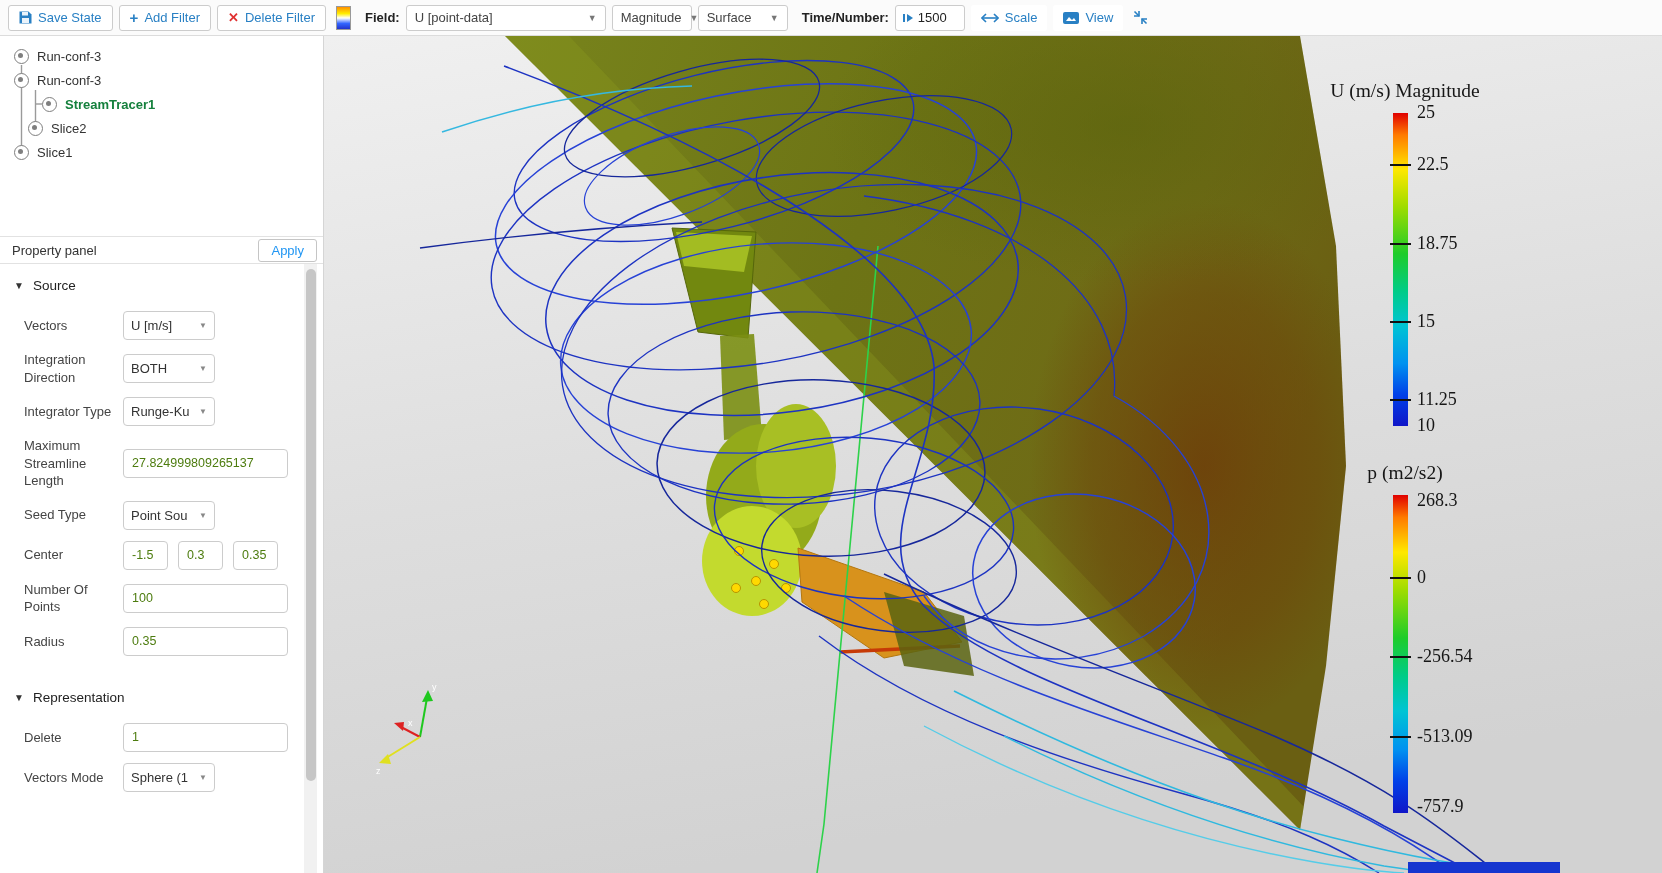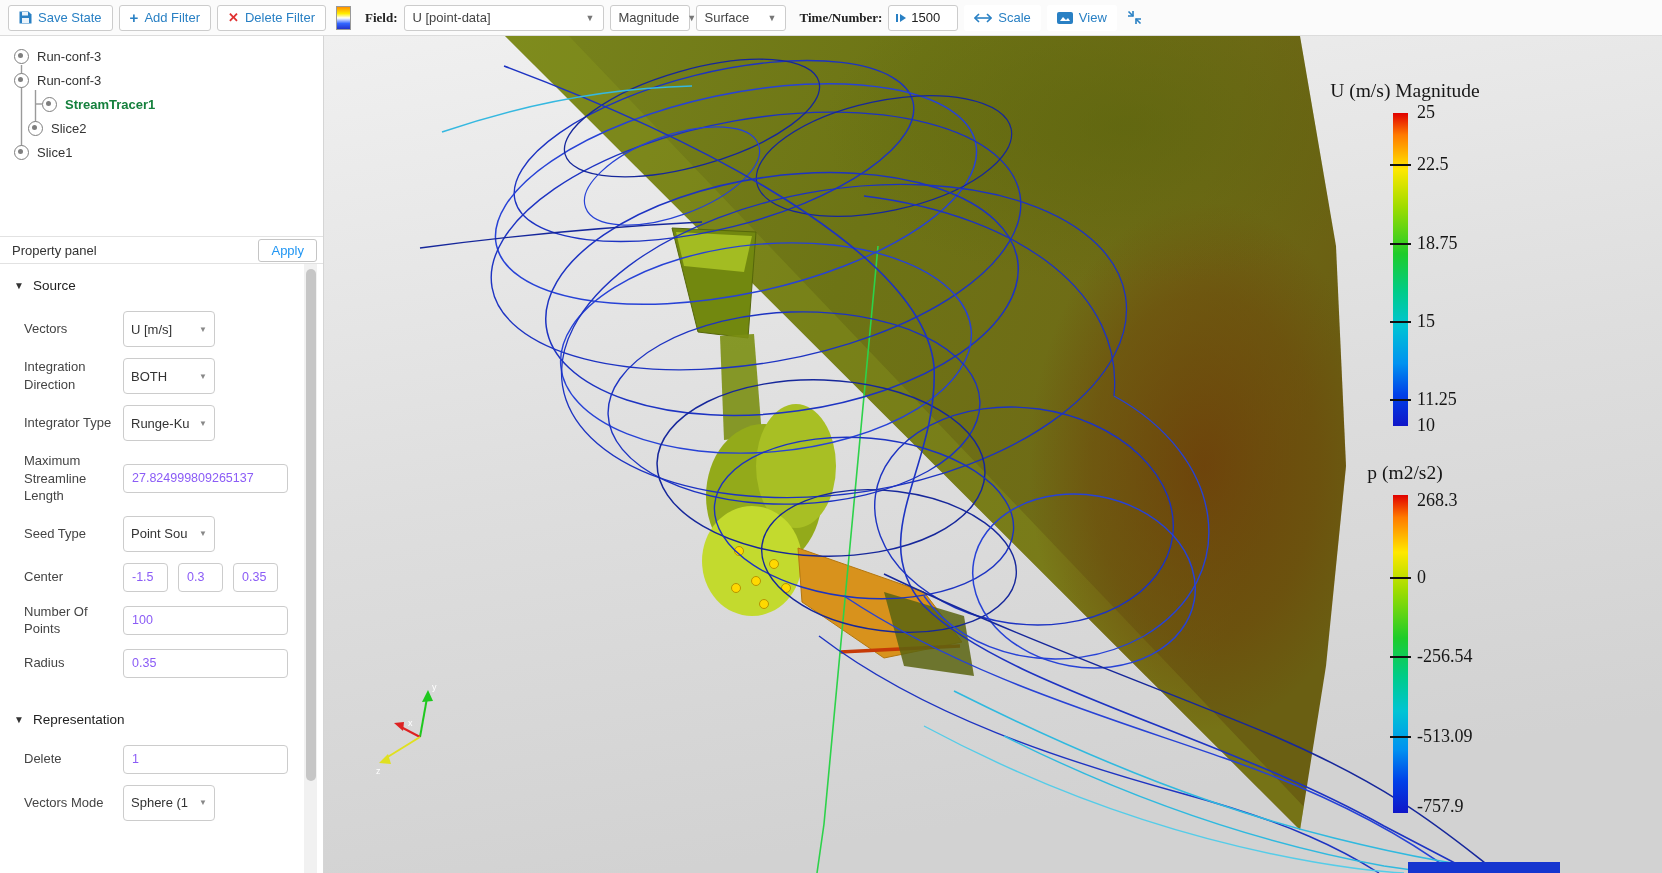--- a/index.html
+++ b/index.html
@@ -13,21 +13,21 @@
              display:flex; align-items:center; padding:0 8px; gap:6px; z-index:5; }
   .tb-btn { display:inline-flex; align-items:center; gap:6px; background:#fff;
             border:1px solid #ccc; border-radius:3px; height:26px; padding:0 10px;
             font-size:13px; color:#2980c4; cursor:pointer; white-space:nowrap; }
   .tb-icon-btn { border:none; background:none; display:inline-flex; align-items:center;
                  padding:0 4px; cursor:pointer; }
   .plus-glyph { color:#2980c4; font-weight:bold; font-size:15px; line-height:1; }
   .x-glyph { color:#e03030; font-weight:bold; font-size:13px; line-height:1; }
   .colormap { width:15px; height:24px; border:1px solid #999; margin-left:4px;
               background:linear-gradient(to bottom,#ff9000 0%,#ffee00 30%,#ffffff 50%,#3366ff 75%,#2233cc 100%); }
-  .tb-label { font-size:13px; color:#222; font-weight:600; margin-left:8px; white-space:nowrap;font-family:Liberation Serif, serif; }
+  .tb-label { font-size:13px; color:#222; font-weight:600; margin-left:8px; white-space:nowrap; }
   .tb-select { display:inline-flex; align-items:center; justify-content:space-between;
                background:#fff; border:1px solid #ccc; border-radius:3px; height:26px;
                padding:0 8px; font-size:13px; color:#444; cursor:pointer; white-space:nowrap; }
   .tb-select .chev { color:#777; font-size:9px; margin-left:8px; }
   .w200 { width:200px; } .w80 { width:80px; } .w90 { width:90px; }
   .time-box { display:inline-flex; align-items:center; gap:4px; border:1px solid #ccc;
               border-radius:3px; height:26px; background:#fff; padding:0 6px; }
   .time-box input { border:none; outline:none; width:40px; font-size:13px; color:#222; }
 
   
@@ -51,28 +51,28 @@
 
   .prop-body { position:absolute; top:228px; left:0; right:0; bottom:0; overflow:hidden;
                padding-top:14px; }
   .section-header { display:flex; align-items:center; gap:9px; padding-left:14px;
                     font-size:13.5px; color:#222; margin-bottom:18px; cursor:pointer; }
   .section-header:not(:first-child) { margin-top:34px; }
   .section-header .tri { font-size:10px; color:#333; }
   .field-row { display:flex; align-items:center; padding-left:24px; margin-bottom:11px; }
   .field-label { width:99px; min-width:99px; font-size:13px; color:#444; line-height:1.35;
                  padding-right:6px; }
-  .ctl-select { width:92px; height:36px; border:1px solid #ccc; border-radius:4px;
+  .ctl-select { width:92px; height:29px; border:1px solid #ccc; border-radius:4px;
                 display:flex; align-items:center; justify-content:space-between;
                 padding:0 7px; font-size:13px; color:#333; background:#fff; cursor:pointer;
                 overflow:hidden; }
   .ctl-select .sel-val { white-space:nowrap; overflow:hidden; }
   .ctl-select .chev { color:#888; font-size:8px; margin-left:4px; }
   .ctl-input { width:165px; height:29px; border:1px solid #ccc; border-radius:4px;
-               padding:0 8px; font-size:12.5px; color:#8b5cf6; outline:none; }
+               padding:0 8px; font-size:12.5px; color:#4d7c0f; outline:none; }
   .ctl-input.small { width:45px; margin-right:10px; }
   .scrollbar { position:absolute; right:6px; top:0; bottom:0; width:13px; background:#f1f1f1; }
   .scrollbar .thumb { position:absolute; top:5px; left:1.5px; width:10px; height:512px;
                       background:#c6c6c6; border-radius:5px; }
 
   
   .viewport { position:absolute; top:36px; left:324px; width:1338px; height:837px;
               overflow:hidden; }
   .viewport svg.scene { position:absolute; top:0; left:0; }
 

